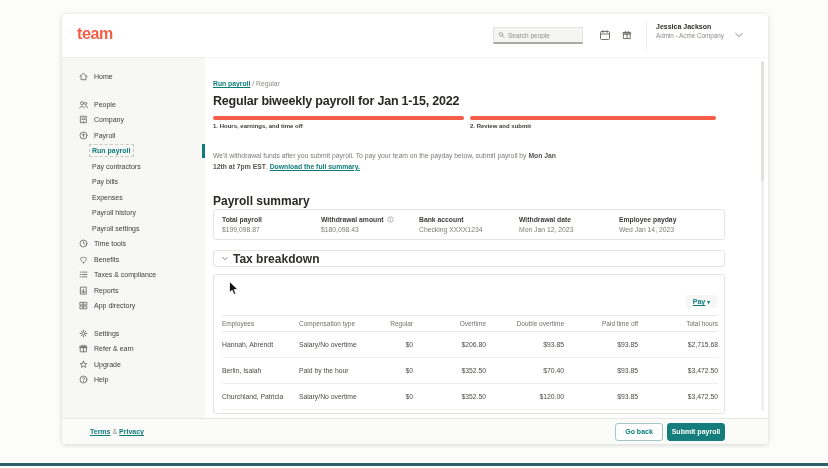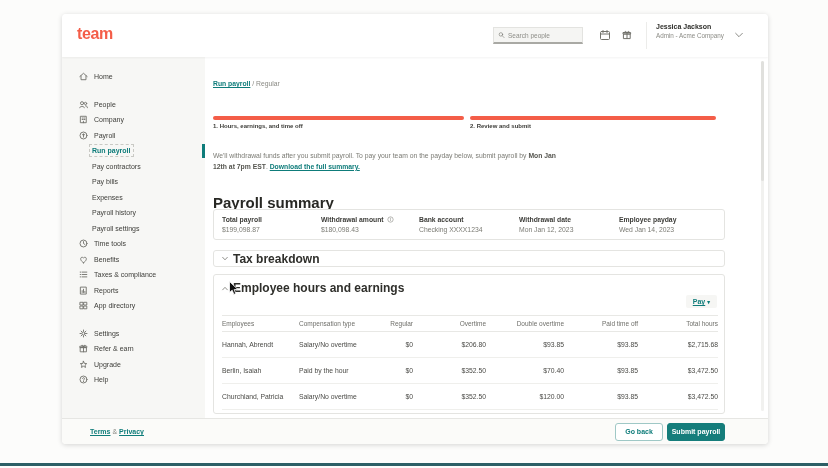--- a/index.html
+++ b/index.html
@@ -62,21 +62,21 @@
   .progress .seg { height:3.5px; background:#f45d48; border-radius:2px; }
   .seg1 { width:251px; } .seg2 { width:246px; }
   .step-label { position:absolute; top:66px; font-size:6px; font-weight:bold; color:#3c3c38; }
   .step1 { left:8px; } .step2 { left:265px; }
 
   .confirm-h { position:absolute; left:8px; top:80px; font-size:9.5px; font-weight:bold; color:#282824; }
   .confirm-body { position:absolute; left:8px; top:94px; width:352px; font-size:6.8px; line-height:1.6; color:#7b7b74; }
   .confirm-body b { color:#55554f; }
   .confirm-body a { color:#0e7c7a; font-weight:bold; text-decoration:underline; cursor:pointer; }
 
-  .summary-h { position:absolute; left:8px; top:137px; font-size:15px; font-weight:bold; color:#282824; }
+  .summary-h { position:absolute; left:8px; top:137px; font-size:12px; font-weight:bold; color:#282824; }
   .summary-card {
     position:absolute; left:8px; top:152px; width:512px; height:31px;
     border:1px solid #e4e4e1; border-radius:3px; background:#fff;
     display:flex; padding:6px 0 0 8px;
   }
   .sum-field { display:flex; flex-direction:column; gap:3px; }
   .sf0{width:99px}.sf1{width:98px}.sf2{width:100px}.sf3{width:100px}.sf4{flex:1}
   .sum-label { font-size:6.8px; font-weight:bold; color:#3c3c38; display:flex; align-items:center; gap:3px; }
   .sum-value { font-size:6.8px; color:#7b7b74; }
 
@@ -295,20 +295,21 @@
     <div class="main">
       <div class="scroll-track"></div>
       <div class="scroll-thumb"></div>
 
       <div class="breadcrumb">
         <a>Run payroll</a>
         <span>/</span>
         <span>Regular</span>
       </div>
 
+      <div class="page-title">Regular biweekly payroll for Jan 1-15, 2022</div>
 
       <div class="progress">
         <div class="seg seg1"></div>
         <div class="seg seg2"></div>
       </div>
       <div class="step-label step1">1. Hours, earnings, and time off</div>
       <div class="step-label step2">2. Review and submit</div>
 
       <div class="confirm-body">
         <span>We'll withdrawal funds after you submit payroll. To pay your team on the payday below, submit payroll by</span>
@@ -349,26 +350,20 @@
       </div>
 
       <div class="acc-box tax-box">
         <svg class="chev si-svg" viewBox="0 0 10 9">
             <path d="M2 3 L5 6.2 L8 3"></path>
           </svg>
         <span class="acc-label">Tax breakdown</span>
       </div>
 
       <div class="acc-box emp-box">
-        <div class="emp-head">
-          <svg class="chev si-svg" viewBox="0 0 10 9">
-              <path d="M2 6.2 L5 3 L8 6.2"></path>
-            </svg>
-          <span class="acc-label">Employee hours and earnings</span>
-        </div>
 
         <div class="pay-btn">
           <span class="pay-txt">Pay</span><span class="caret">▾</span>
         </div>
 
         <table class="emp-table">
           <thead>
             <tr>
               <th class="al w0">Employees</th>
               <th class="al w1">Compensation type</th>

